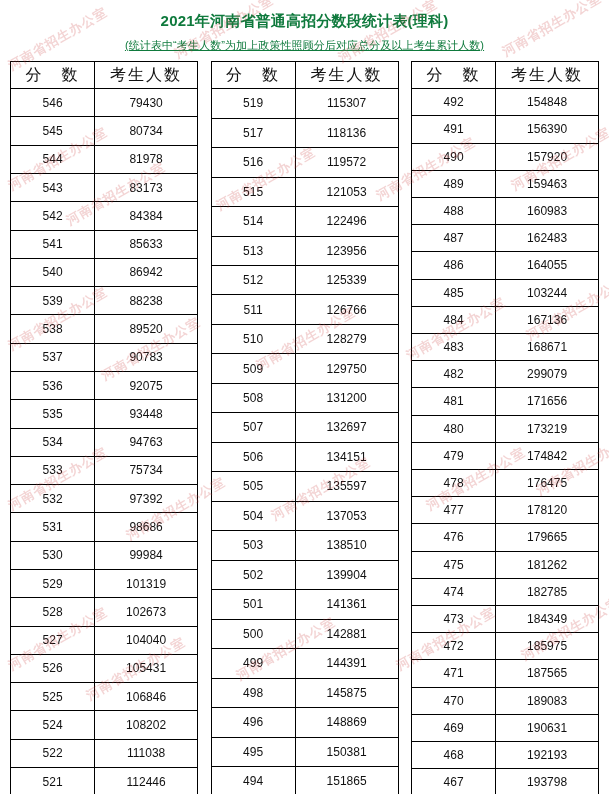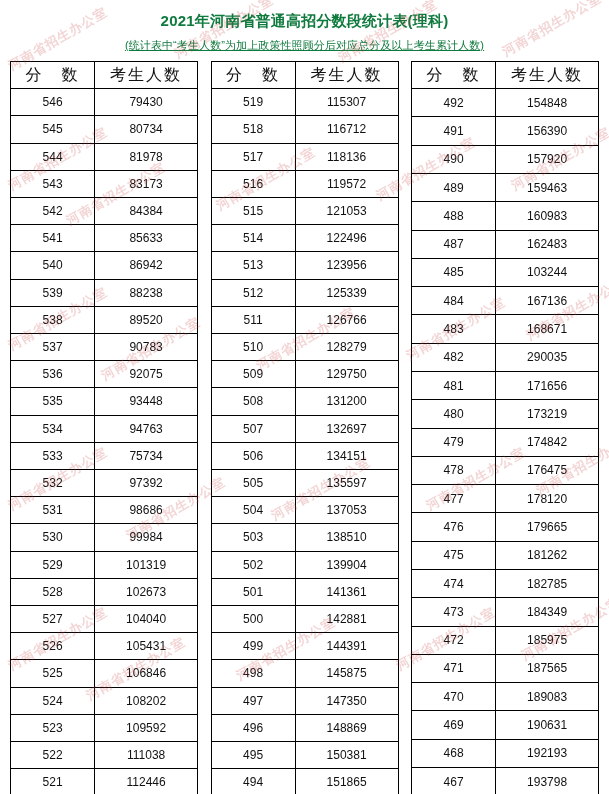--- a/index.html
+++ b/index.html
@@ -188,24 +188,20 @@
           </tr>
           <tr>
             <td class="col-score">525</td>
             <td class="col-count">106846</td>
           </tr>
           <tr>
             <td class="col-score">524</td>
             <td class="col-count">108202</td>
           </tr>
           <tr>
-            <td class="col-score">523</td>
-            <td class="col-count">109592</td>
-          </tr>
-          <tr>
             <td class="col-score">522</td>
             <td class="col-count">111038</td>
           </tr>
           <tr>
             <td class="col-score">521</td>
             <td class="col-count">112446</td>
           </tr>
         </tbody>
     </table>
 
@@ -215,24 +211,20 @@
           <th class="col-score">分　数</th>
           <th class="col-count">考生人数</th>
         </tr>
       </thead>
       <tbody>
           <tr>
             <td class="col-score">519</td>
             <td class="col-count">115307</td>
           </tr>
           <tr>
-            <td class="col-score">518</td>
-            <td class="col-count">116712</td>
-          </tr>
-          <tr>
             <td class="col-score">517</td>
             <td class="col-count">118136</td>
           </tr>
           <tr>
             <td class="col-score">516</td>
             <td class="col-count">119572</td>
           </tr>
           <tr>
             <td class="col-score">515</td>
             <td class="col-count">121053</td>
@@ -297,24 +289,20 @@
             <td class="col-score">500</td>
             <td class="col-count">142881</td>
           </tr>
           <tr>
             <td class="col-score">499</td>
             <td class="col-count">144391</td>
           </tr>
           <tr>
             <td class="col-score">498</td>
             <td class="col-count">145875</td>
-          </tr>
-          <tr>
-            <td class="col-score">497</td>
-            <td class="col-count">147350</td>
           </tr>
           <tr>
             <td class="col-score">496</td>
             <td class="col-count">148869</td>
           </tr>
           <tr>
             <td class="col-score">495</td>
             <td class="col-count">150381</td>
           </tr>
           <tr>
@@ -350,34 +338,38 @@
           </tr>
           <tr>
             <td class="col-score">488</td>
             <td class="col-count">160983</td>
           </tr>
           <tr>
             <td class="col-score">487</td>
             <td class="col-count">162483</td>
           </tr>
           <tr>
+            <td class="col-score">486</td>
+            <td class="col-count">164055</td>
+          </tr>
+          <tr>
             <td class="col-score">485</td>
             <td class="col-count">103244</td>
           </tr>
           <tr>
             <td class="col-score">484</td>
             <td class="col-count">167136</td>
           </tr>
           <tr>
             <td class="col-score">483</td>
             <td class="col-count">168671</td>
           </tr>
           <tr>
             <td class="col-score">482</td>
-            <td class="col-count">290035</td>
+            <td class="col-count">299079</td>
           </tr>
           <tr>
             <td class="col-score">481</td>
             <td class="col-count">171656</td>
           </tr>
           <tr>
             <td class="col-score">480</td>
             <td class="col-count">173219</td>
           </tr>
           <tr>

